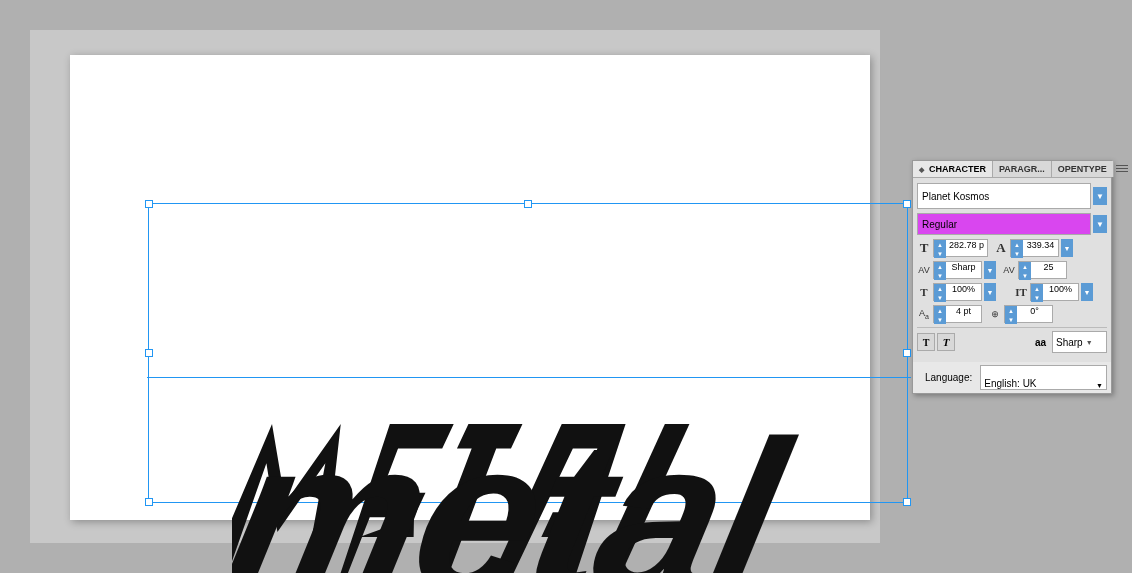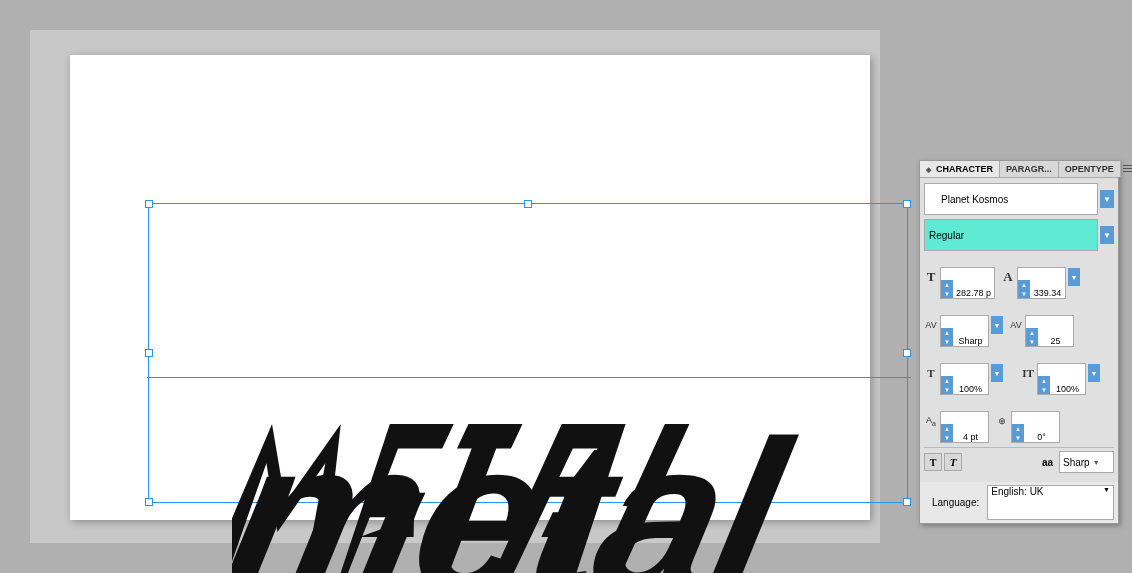--- a/index.html
+++ b/index.html
@@ -81,21 +81,21 @@
       width: 760px;
       height: 300px;
       display: flex;
       align-items: center;
       justify-content: center;
     }
 
     
     .char-panel {
       position: absolute;
-      right: 13px;
+      right: 20px;
       top: 160px;
       width: 200px;
       background: #e8e8e8;
       border: 1px solid #999;
       box-shadow: 2px 2px 5px rgba(0,0,0,0.3);
     }
 
     .panel-tabs {
       display: flex;
       background: #d0d0d0;
@@ -165,25 +165,24 @@
     .input-icon {
       font-size: 9px;
       color: #333;
       width: 14px;
       text-align: center;
       flex-shrink: 0;
     }
 
     .spin-box {
       display: flex;
-      align-items: flex-end;
-      height: 32px;
+      align-items: flex-start;
+      height: 18px;
       background: white;
       border: 1px solid #aaa;
-      margin-top: 12px;
     }
 
     .spin-arrows {
       display: flex;
       flex-direction: column;
       width: 12px;
       background: #5b9bd5;
       height: 18px;
       flex-shrink: 0;
     }
@@ -215,26 +214,26 @@
       display: flex;
       align-items: center;
       gap: 8px;
       padding: 3px 4px;
       font-size: 10px;
       margin-left: 8px;
     }
 
     .lang-select {
       flex: 1;
-      height: 35px;
+      height: 25px;
       background: white;
       border: 1px solid #aaa;
       font-size: 10px;
       display: flex;
-      align-items: flex-start;
+      align-items: flex-end;
       justify-content: space-between;
       padding: 0 3px;
     }
 
     .panel-collapse-btn {
       margin-left: auto;
       font-size: 8px;
       color: #333;
     }
 
@@ -340,28 +339,28 @@
         <div class="menu-line"></div>
         <div class="menu-line"></div>
         <div class="menu-line"></div>
       </div>
     </div>
   </div>
 
   <div class="panel-body">
 
     <div class="panel-row">
-      <div class="panel-select" style="flex:1; height:32px; background:white; border:1px solid #aaa; display:flex; align-items:center; padding:0 16px; font-size:10px;">
+      <div class="panel-select" style="flex:1; height:26px; background:white; border:1px solid #aaa; display:flex; align-items:center; padding:0 4px; font-size:10px;">
         <span>Planet Kosmos</span>
       </div>
       <div class="select-arrow">▼</div>
     </div>
 
     <div class="panel-row">
-      <div class="panel-select" style="flex:1; height:32px; background:#5eead4; border:1px solid #aaa; display:flex; align-items:center; padding:0 4px; font-size:10px;">
+      <div class="panel-select" style="flex:1; height:22px; background:#d946ef; border:1px solid #aaa; display:flex; align-items:center; padding:0 4px; font-size:10px;">
         <span>Regular</span>
       </div>
       <div class="select-arrow">▼</div>
     </div>
 
     <div class="panel-row">
 
       <span class="input-icon" style="font-size:13px; font-weight:bold; font-family:serif;">T</span>
       <div class="spin-box">
         <div class="spin-arrows">

